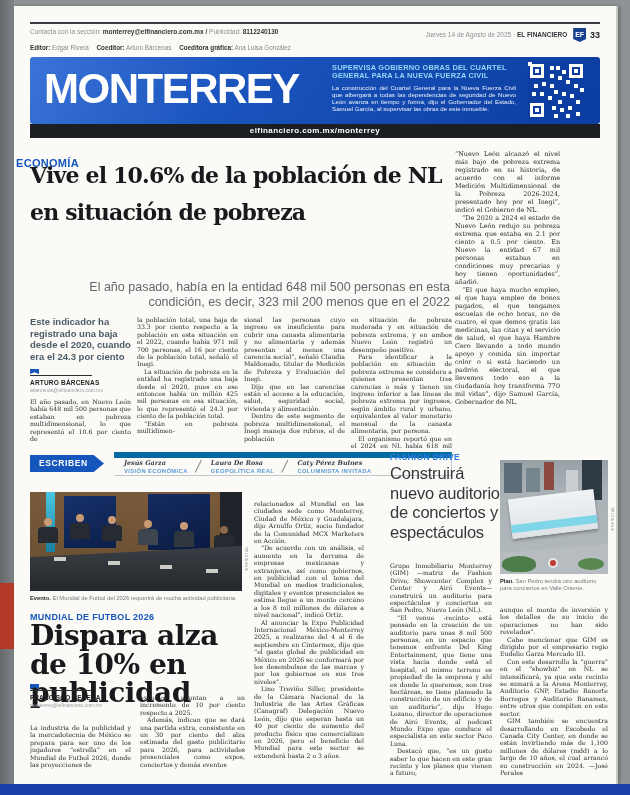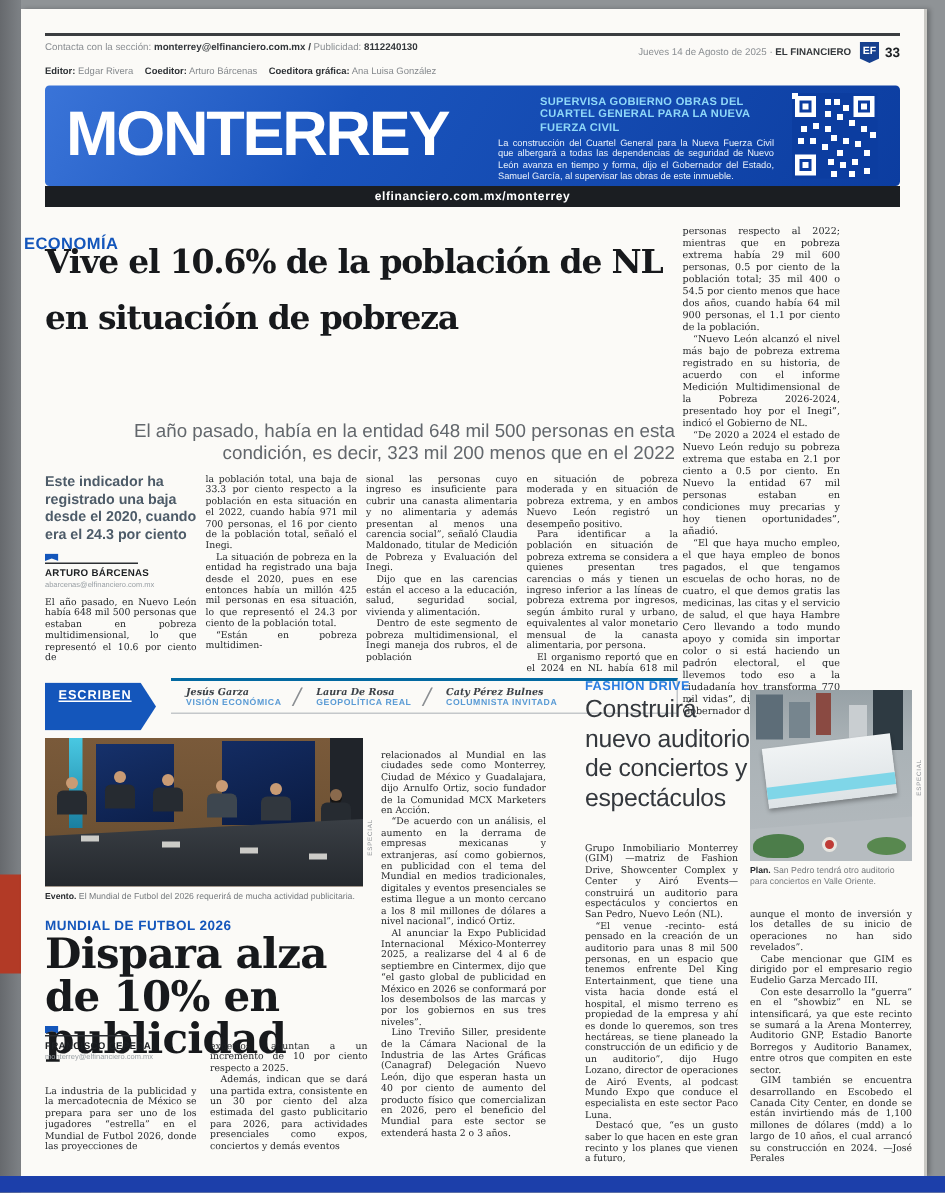--- a/index.html
+++ b/index.html
@@ -23,21 +23,21 @@
   #ef-badge { display:inline-block; width:13px; height:14px; background:#16408f; color:#fff; font:bold 7px/13px "Liberation Sans",sans-serif; text-align:center; vertical-align:middle; clip-path:polygon(0 0,100% 0,100% 78%,50% 100%,0 78%); margin:0 2px 0 4px; }
   #page-num { font-weight:bold; color:#1e2124; font-size:9px; vertical-align:middle; }
   #editor-row { left:16px; top:38px; width:570px; height:10px; font-size:6.3px; color:#85898d; }
   #editor-row b { color:#2e3236; margin-left:6px; }
   #editor-row b:first-child { margin-left:0; }
 
   
   #masthead { left:16px; top:51px; width:570px; height:67px; background:linear-gradient(120deg,#3a74d8 0%,#1a54bd 35%,#0c3da0 100%); border-radius:3px; overflow:hidden; }
   #masthead-title { position:absolute; left:14px; top:9px; font:bold 42px/46px "Liberation Sans",sans-serif; letter-spacing:-1.5px; color:#ffffff; }
   #promo { position:absolute; left:302px; top:7px; width:184px; }
-  #promo-title { font:bold 7.4px/8.4px "Liberation Sans",sans-serif; color:#8fd8f8; letter-spacing:.2px;margin-left:28px; }
+  #promo-title { font:bold 7.4px/8.4px "Liberation Sans",sans-serif; color:#8fd8f8; letter-spacing:.2px; }
   #promo-body { margin-top:3px; font:6.2px/7.2px "Liberation Sans",sans-serif; color:#e9f1fb; text-align:justify; }
   #qr { position:absolute; left:498px; top:5px; width:57px; height:57px; background:#0c3da0; }
   .qr-f { position:absolute; width:14px; height:14px; border:3px solid #fff; }
   .qr-f i { position:absolute; left:2px; top:2px; width:4px; height:4px; background:#fff; }
   #qr-f1 { left:2px; top:2px; } #qr-f2 { right:2px; top:2px; } #qr-f3 { left:2px; bottom:2px; }
   #qr-dots { position:absolute; left:0; top:0; width:4px; height:4px; background:#fff;
     box-shadow:22px 4px #fff,28px 4px #fff,34px 8px #fff,22px 12px #fff,30px 14px #fff,38px 18px #fff,6px 22px #fff,14px 20px #fff,22px 22px #fff,46px 22px #fff,52px 26px #fff,4px 30px #fff,12px 30px #fff,26px 28px #fff,34px 30px #fff,42px 32px #fff,20px 34px #fff,30px 38px #fff,48px 38px #fff,24px 44px #fff,32px 46px #fff,40px 44px #fff,48px 50px #fff,26px 52px #fff,38px 52px #fff; }
   #url-bar { left:16px; top:118px; width:570px; height:14px; background:#1b1e22; color:#fff; font:bold 8px/14px "Liberation Sans",sans-serif; text-align:center; letter-spacing:.4px; }
 
   
@@ -61,22 +61,22 @@
   
   #eco-kicker { left:2px; top:141px;margin-top:10px; }
   #eco-headline { left:16px; top:151px; width:422px; font-size:22px; line-height:36.5px; }
   #eco-deck { left:16px; top:274px; width:420px;text-align:right; }
   #eco-cols { left:16px; top:310px; width:422px; height:133px; display:flex; gap:6px; }
   .eco-col { width:101px; height:133px; }
   #eco-col5 { left:441px; top:144px; width:105px; height:356px; font-size:6.4px; line-height:8px; }
 
   
   #escriben { left:16px; top:446px; width:422px; height:26px; }
-  #escriben-flag { position:absolute; left:0; top:3px; width:74px; height:32px; background:#1456bb; color:#fff; font:bold 8.5px/17px "Liberation Sans",sans-serif; letter-spacing:.6px; padding-left:9px; clip-path:polygon(0 0,86% 0,100% 50%,86% 100%,0 100%);text-decoration:underline; }
-  #escriben-authors { position:absolute; left:84px; top:0; width:338px; height:24px; border-top:2px solid #0369a1; border-bottom:1px solid #c4c7ca; border-right:1px solid #c4c7ca; display:flex; align-items:center; }
+  #escriben-flag { position:absolute; left:0; top:3px; width:74px; height:17px; background:#1456bb; color:#fff; font:bold 8.5px/17px "Liberation Sans",sans-serif; letter-spacing:.6px; padding-left:9px; clip-path:polygon(0 0,86% 0,100% 50%,86% 100%,0 100%); }
+  #escriben-authors { position:absolute; left:84px; top:0; width:338px; height:24px; border-top:6px solid #0369a1; border-bottom:1px solid #c4c7ca; border-right:1px solid #c4c7ca; display:flex; align-items:center; }
   .author { padding:2px 8px 0 10px; }
   .author-name { font:bold italic 6.4px/7.4px "DejaVu Serif",serif; color:#3c4248; }
   .author-col { font:bold 5.8px/7px "Liberation Sans",sans-serif; color:#5a9bd5; letter-spacing:.4px; }
   .slash { font:italic 15px/15px "DejaVu Serif",serif; color:#8a8e92; }
 
   
   #photo-event { left:16px; top:486px; width:212px; height:99px; background:linear-gradient(180deg,#7a5a3a 0%,#6e5234 60%,#5d4630 100%); overflow:hidden; }
   .pe-cyan { position:absolute; left:16px; top:0; width:9px; height:60px; background:linear-gradient(180deg,#49c8e2,#1a7fa0); }
   .pe-screen1 { position:absolute; left:34px; top:4px; width:52px; height:52px; background:linear-gradient(160deg,#16316b,#0c1f4a); }
   .pe-screen2 { position:absolute; left:118px; top:2px; width:62px; height:56px; background:linear-gradient(160deg,#142c62,#0a1b42); }
@@ -200,21 +200,20 @@
           <p>Dijo que en las carencias están el acceso a la educación, salud, seguridad social, vivienda y alimentación.</p>
           <p>Dentro de este segmento de pobreza multidimensional, el Inegi maneja dos rubros, el de población</p>
         </div>
       <div class="eco-col body-col">
           <p>en situación de pobreza moderada y en situación de pobreza extrema, y en ambos Nuevo León registró un desempeño positivo.</p>
           <p>Para identificar a la población en situación de pobreza extrema se considera a quienes presentan tres carencias o más y tienen un ingreso inferior a las líneas de pobreza extrema por ingresos, según ámbito rural y urbano, equivalentes al valor monetario mensual de la canasta alimentaria, por persona.</p>
           <p>El organismo reportó que en el 2024 en NL había 618 mil 900 personas con pobreza moderada, una baja de 31.7 por ciento o 287 mil 900</p>
         </div>
     </div>
     <div class="abs body-col" id="eco-col5">
-        <p>personas respecto al 2022; mientras que en pobreza extrema había 29 mil 600 personas, 0.5 por ciento de la población total; 35 mil 400 o 54.5 por ciento menos que hace dos años, cuando había 64 mil 900 personas, el 1.1 por ciento de la población.</p>
         <p>“Nuevo León alcanzó el nivel más bajo de pobreza extrema registrado en su historia, de acuerdo con el informe Medición Multidimensional de la Pobreza 2026-2024, presentado hoy por el Inegi”, indicó el Gobierno de NL.</p>
         <p>“De 2020 a 2024 el estado de Nuevo León redujo su pobreza extrema que estaba en 2.1 por ciento a 0.5 por ciento. En Nuevo la entidad 67 mil personas estaban en condiciones muy precarias y hoy tienen oportunidades”, añadió.</p>
         <p>“El que haya mucho empleo, el que haya empleo de bonos pagados, el que tengamos escuelas de ocho horas, no de cuatro, el que demos gratis las medicinas, las citas y el servicio de salud, el que haya Hambre Cero llevando a todo mundo apoyo y comida sin importar color o si está haciendo un padrón electoral, el que llevemos todo eso a la ciudadanía hoy transforma 770 mil vidas”, dijo Samuel García, Gobernador de NL.</p>
       </div>
 
     <div class="abs" id="escriben">
       <div id="escriben-flag">ESCRIBEN</div>
       <div id="escriben-authors">
         <div class="author">
           <div class="author-name">Jesús Garza</div>

